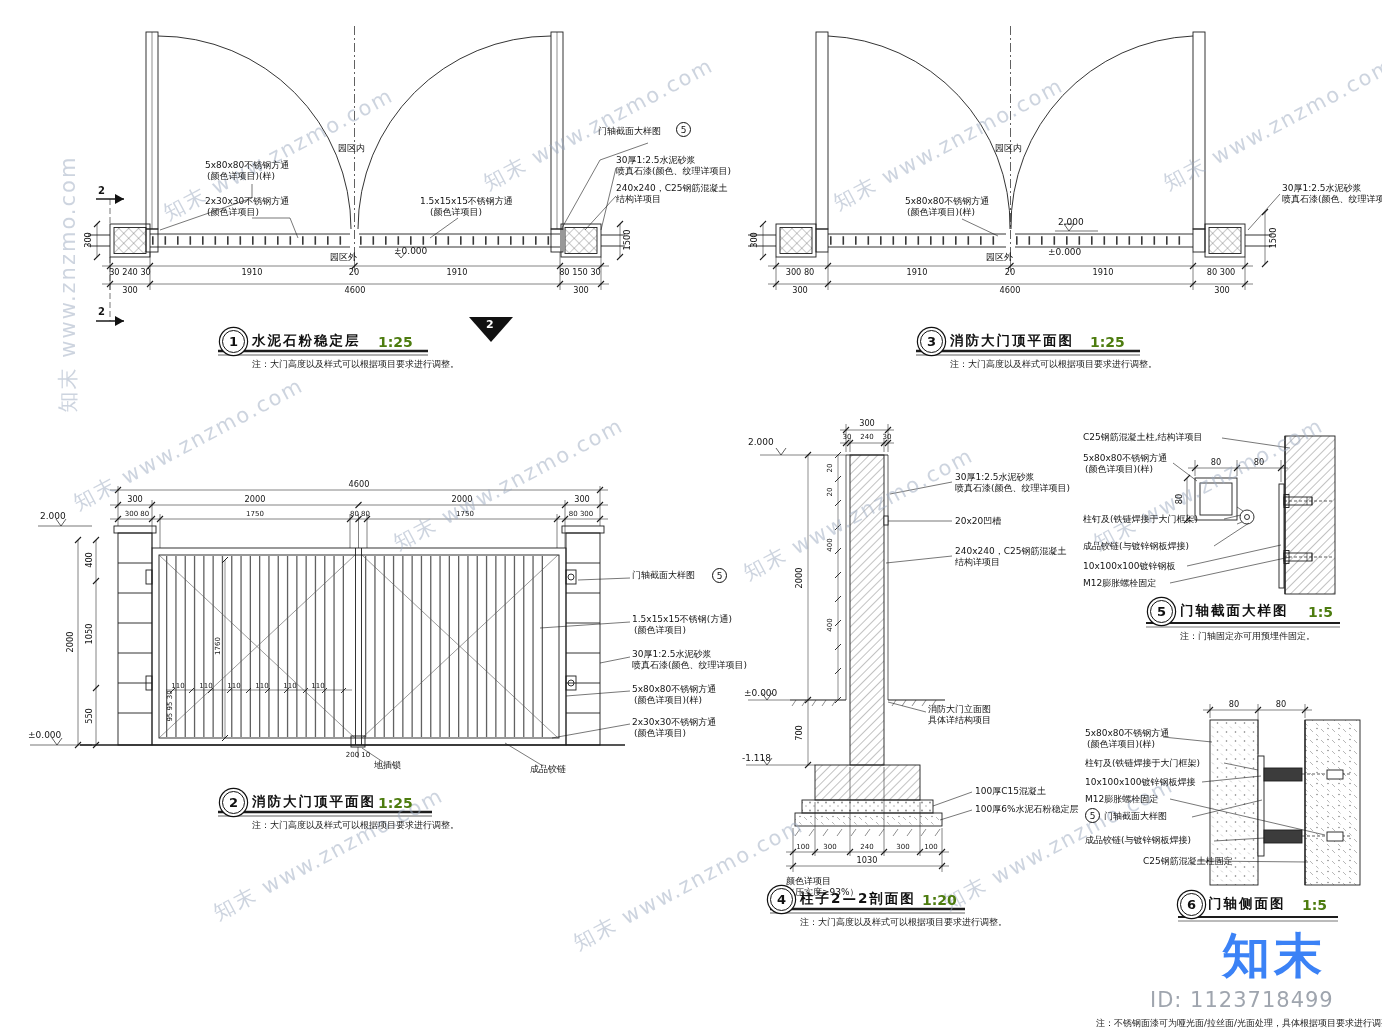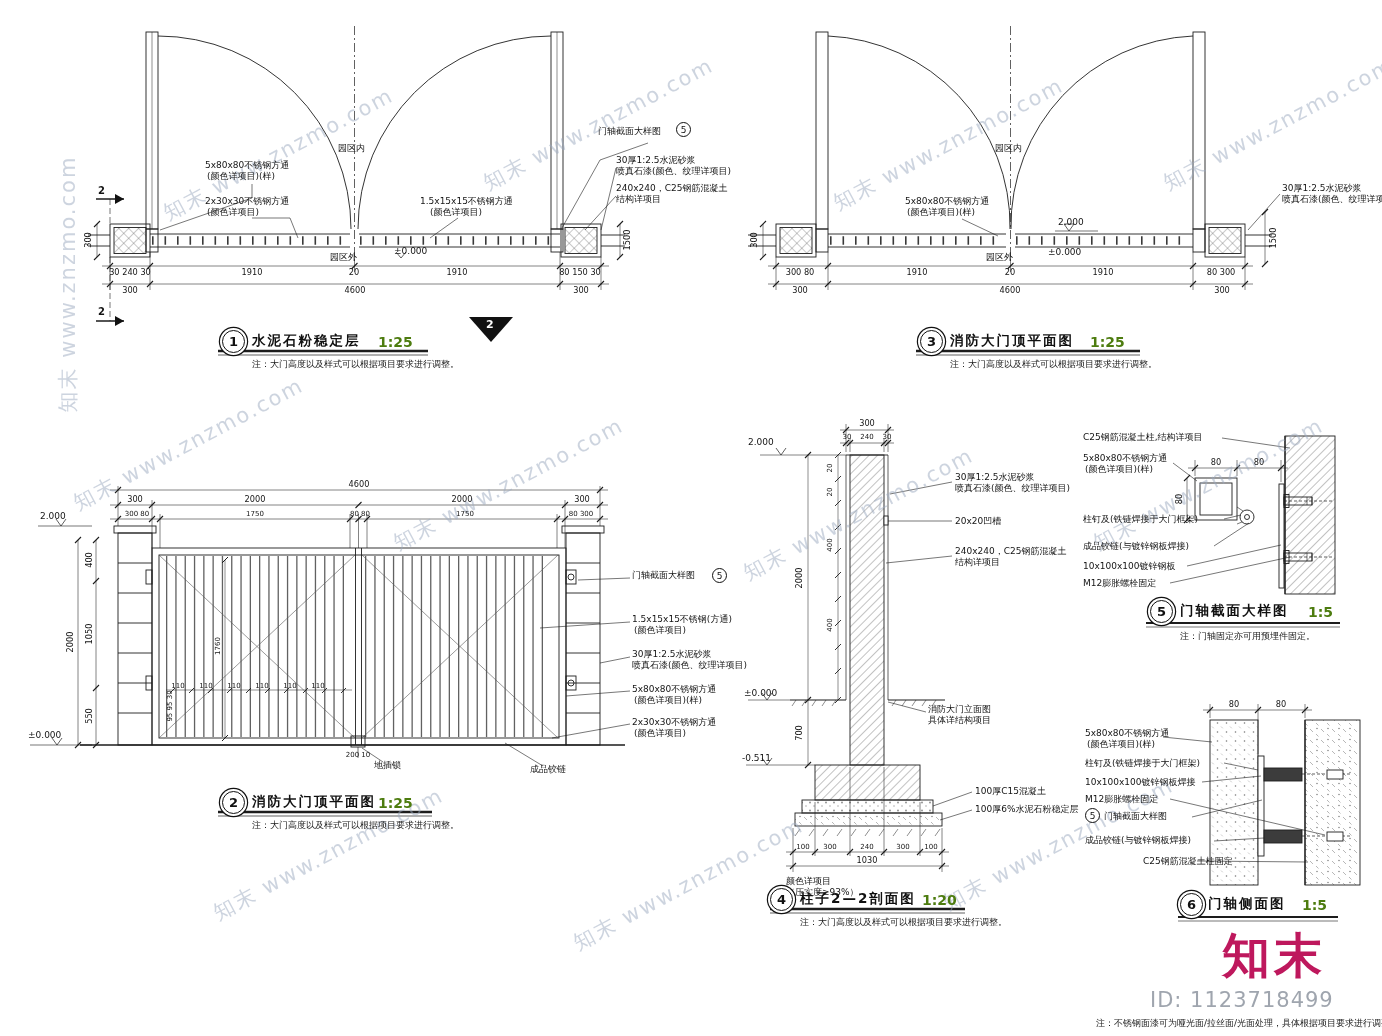--- a/index.html
+++ b/index.html
@@ -13,21 +13,21 @@
 .rot{transform:translate(-50%,-50%) rotate(-90deg)}
 .ttl{font-size:13.5px;font-weight:700;letter-spacing:2px;color:#101010}
 .scl{font-size:14px;font-weight:700;color:#4d7c0f}
 .note{font-size:9px;color:#1c1c1c}
 .vnum{position:absolute;width:23px;height:23px;border:1.4px solid #111;border-radius:50%;box-shadow:0 0 0 2px #fff,0 0 0 3.2px #111;display:flex;align-items:center;justify-content:center;font-size:13px;font-weight:700;color:#111;background:#fff}
 .rnum{position:absolute;width:15px;height:15px;border:1px solid #111;border-radius:50%;display:flex;align-items:center;justify-content:center;font-size:9px;color:#111;background:#fff}
 .secmark{font-size:10px;font-weight:700}
 .tri2{position:absolute;color:#fff;font-size:11px;font-weight:700}
 .wm{position:absolute;color:rgba(156,170,192,.5);font-size:21px;white-space:nowrap;transform:rotate(-28deg);pointer-events:none;letter-spacing:2px}
 .wm.wmv{transform:rotate(-90deg)}
-.logo{position:absolute;font-size:48px;font-weight:700;color:#be185d;letter-spacing:4px}
+.logo{position:absolute;font-size:48px;font-weight:700;color:#3b82f6;letter-spacing:4px}
 .idtxt{position:absolute;font-size:21px;color:#9fa5ae;letter-spacing:1px}
 </style>
 </head>
 <body>
 
 <div class="sheet">
 
 <svg class="lines" width="1382" height="1036" viewBox="0 0 1382 1036">
 <defs>
 <pattern id="hx" width="6" height="6" patternUnits="userSpaceOnUse" patternTransform="rotate(45)">
@@ -372,21 +372,21 @@
 <div class="t s7 ctr" style="left:847px;top:433px">30</div>
 <div class="t s7 ctr" style="left:867px;top:433px">240</div>
 <div class="t s7 ctr" style="left:887px;top:433px">30</div>
 <div class="t s8 rot" style="left:800px;top:578px">2000</div>
 <div class="t s8 rot" style="left:800px;top:733px">700</div>
 <div class="t s7 rot" style="left:830px;top:468px">20</div>
 <div class="t s7 rot" style="left:830px;top:492px">20</div>
 <div class="t s7 rot" style="left:830px;top:545px">400</div>
 <div class="t s7 rot" style="left:830px;top:625px">400</div>
 <div class="t" style="left:744px;top:688px">±0.000</div>
-<div class="t" style="left:742px;top:753px">-0.511</div>
+<div class="t" style="left:742px;top:753px">-1.118</div>
 <div class="t s7 ctr" style="left:803px;top:843px">100</div>
 <div class="t s7 ctr" style="left:830px;top:843px">300</div>
 <div class="t s7 ctr" style="left:867px;top:843px">240</div>
 <div class="t s7 ctr" style="left:903px;top:843px">300</div>
 <div class="t s7 ctr" style="left:931px;top:843px">100</div>
 <div class="t s8 ctr" style="left:867px;top:856px">1030</div>
 <div class="t" style="left:955px;top:472px">30厚1:2.5水泥砂浆</div>
 <div class="t" style="left:955px;top:483px">喷真石漆(颜色、纹理详项目)</div>
 <div class="t" style="left:955px;top:516px">20x20凹槽</div>
 <div class="t" style="left:955px;top:546px">240x240，C25钢筋混凝土</div>

